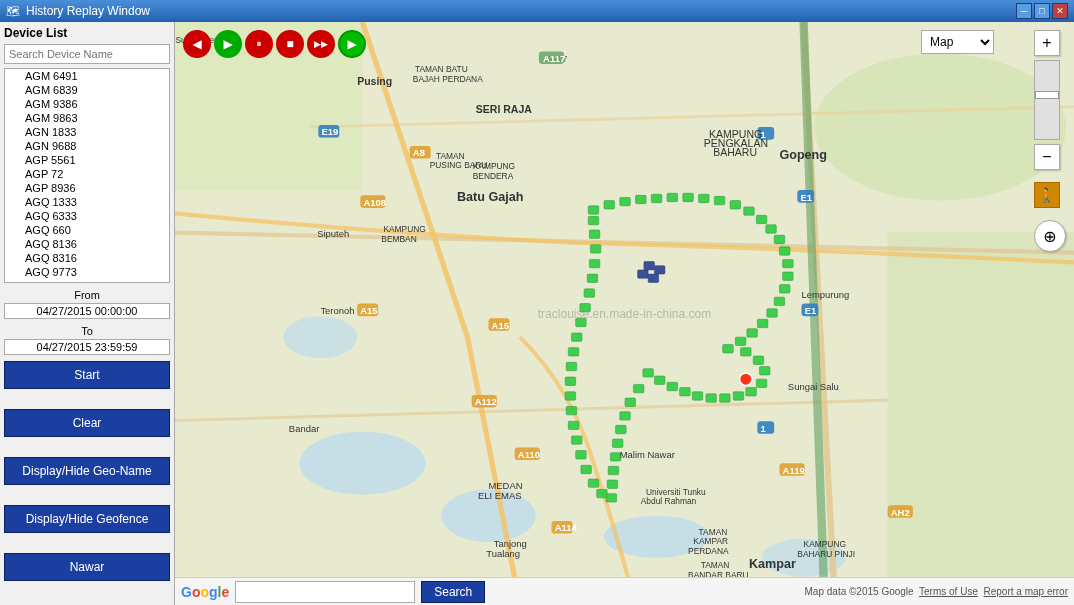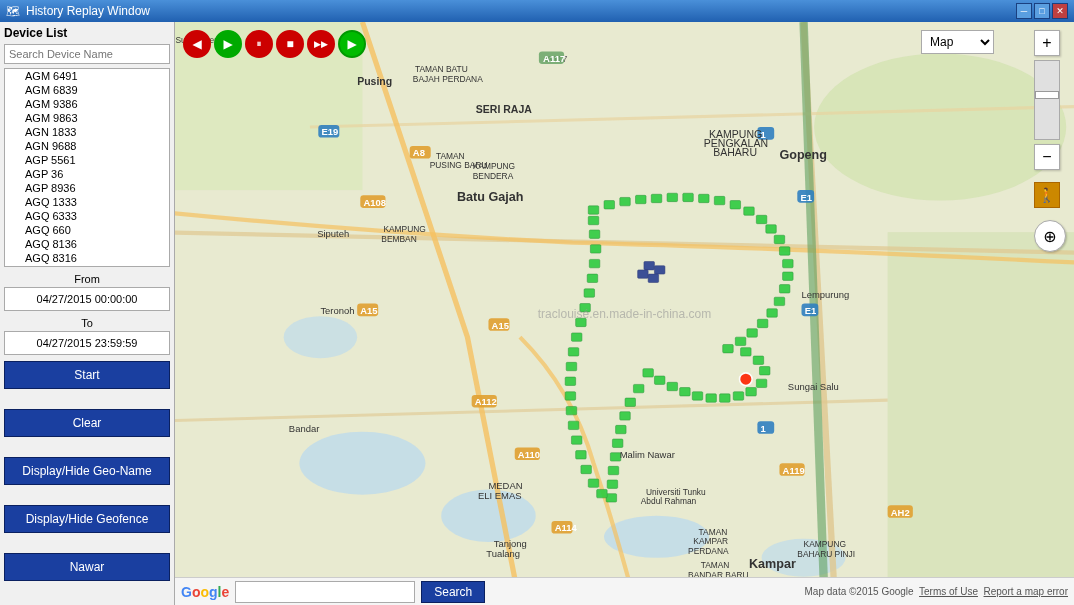--- a/index.html
+++ b/index.html
@@ -75,21 +75,21 @@
     }
 
     .date-label {
       text-align: center;
       font-size: 11px;
       margin-bottom: 2px;
       color: #000;
     }
     .date-input {
       width: 100%;
-      height: 24px;
+      height: 16px;
       border: 1px solid #aaa;
       padding: 1px 4px;
       font-size: 11px;
       background: white;
       margin-bottom: 6px;
       text-align: center;
     }
 
     .btn-blue {
       width: 100%;
@@ -300,21 +300,21 @@
     <div class="panel-title">Device List</div>
     <input class="search-input" type="text" placeholder="Search Device Name" style="">
     <div class="device-list" id="device-list">
     <div class="device-item">AGM 6491</div>
         <div class="device-item">AGM 6839</div>
         <div class="device-item">AGM 9386</div>
         <div class="device-item">AGM 9863</div>
         <div class="device-item">AGN 1833</div>
         <div class="device-item">AGN 9688</div>
         <div class="device-item">AGP 5561</div>
-        <div class="device-item">AGP 36</div>
+        <div class="device-item">AGP 72</div>
         <div class="device-item">AGP 8936</div>
         <div class="device-item">AGQ 1333</div>
         <div class="device-item">AGQ 6333</div>
         <div class="device-item">AGQ 660</div>
         <div class="device-item">AGQ 8136</div>
         <div class="device-item">AGQ 8316</div>
         <div class="device-item">AGQ 9773</div>
         <div class="device-item">AGR 8902</div>
       </div>
 

